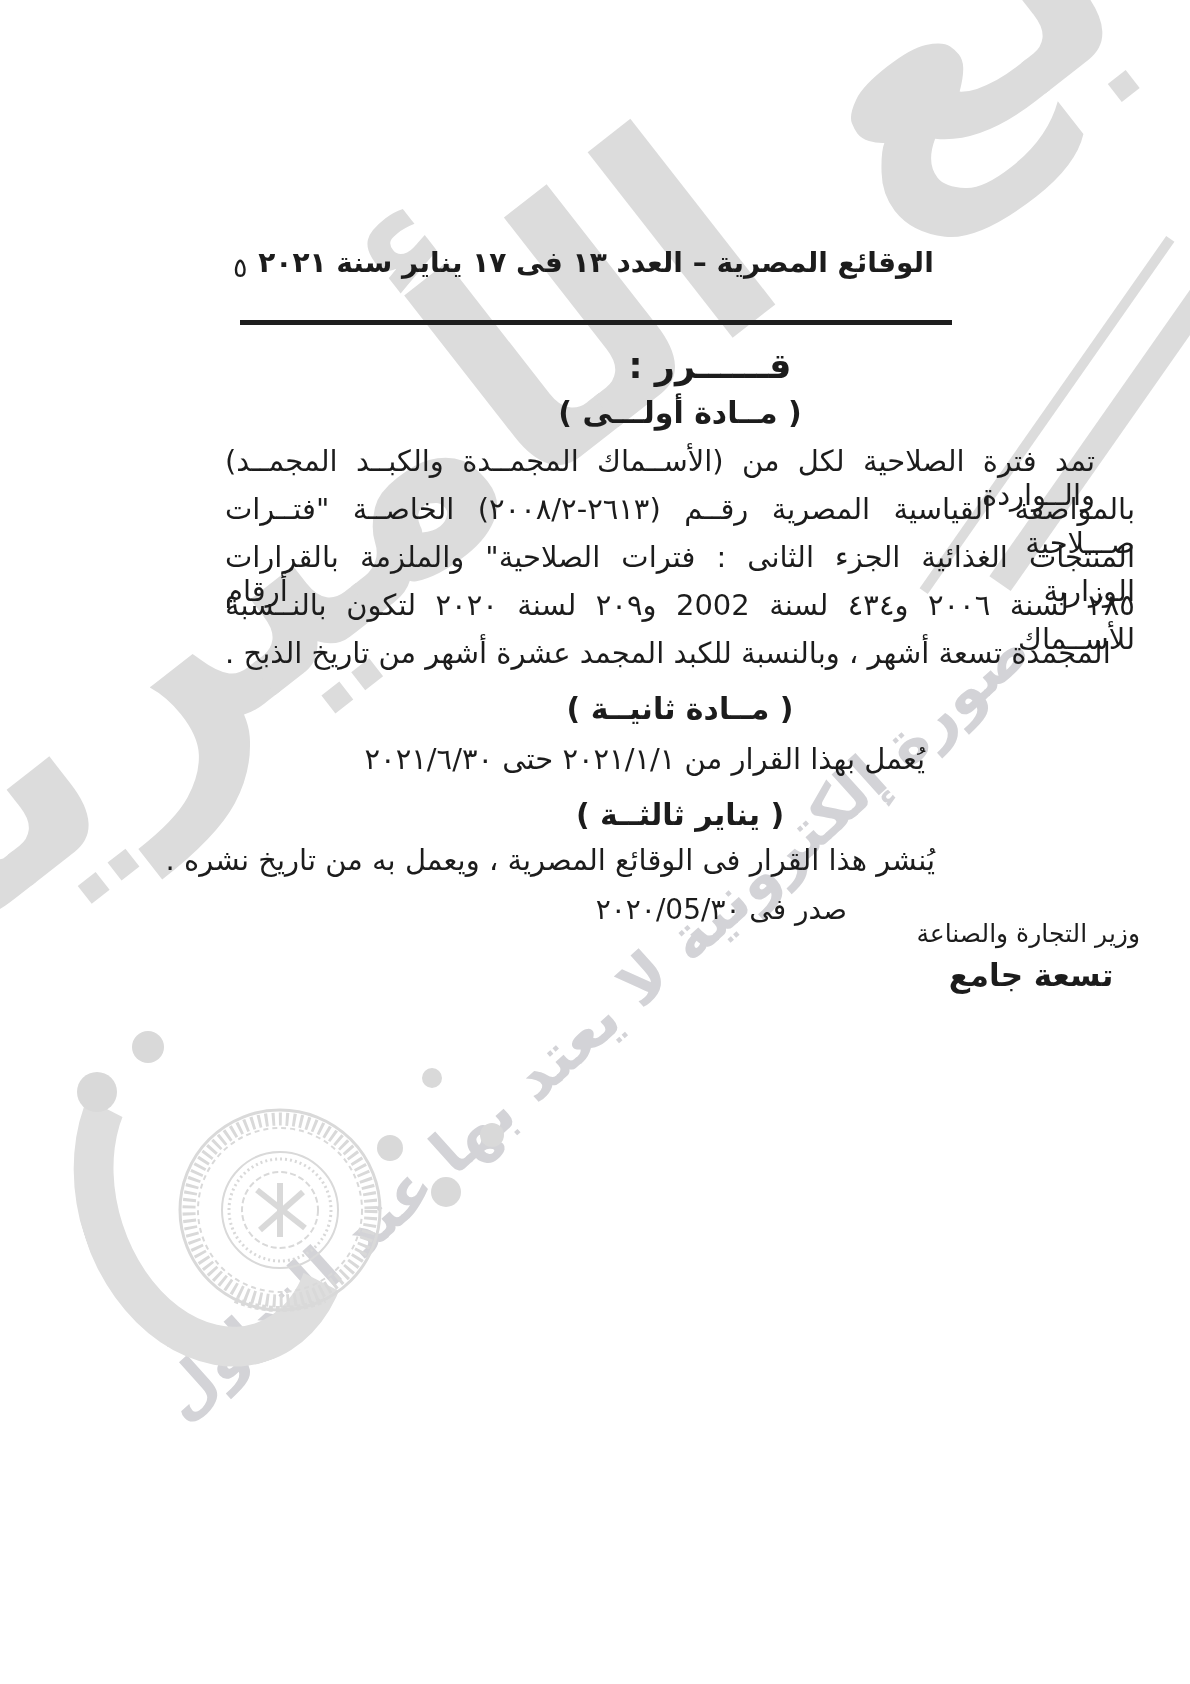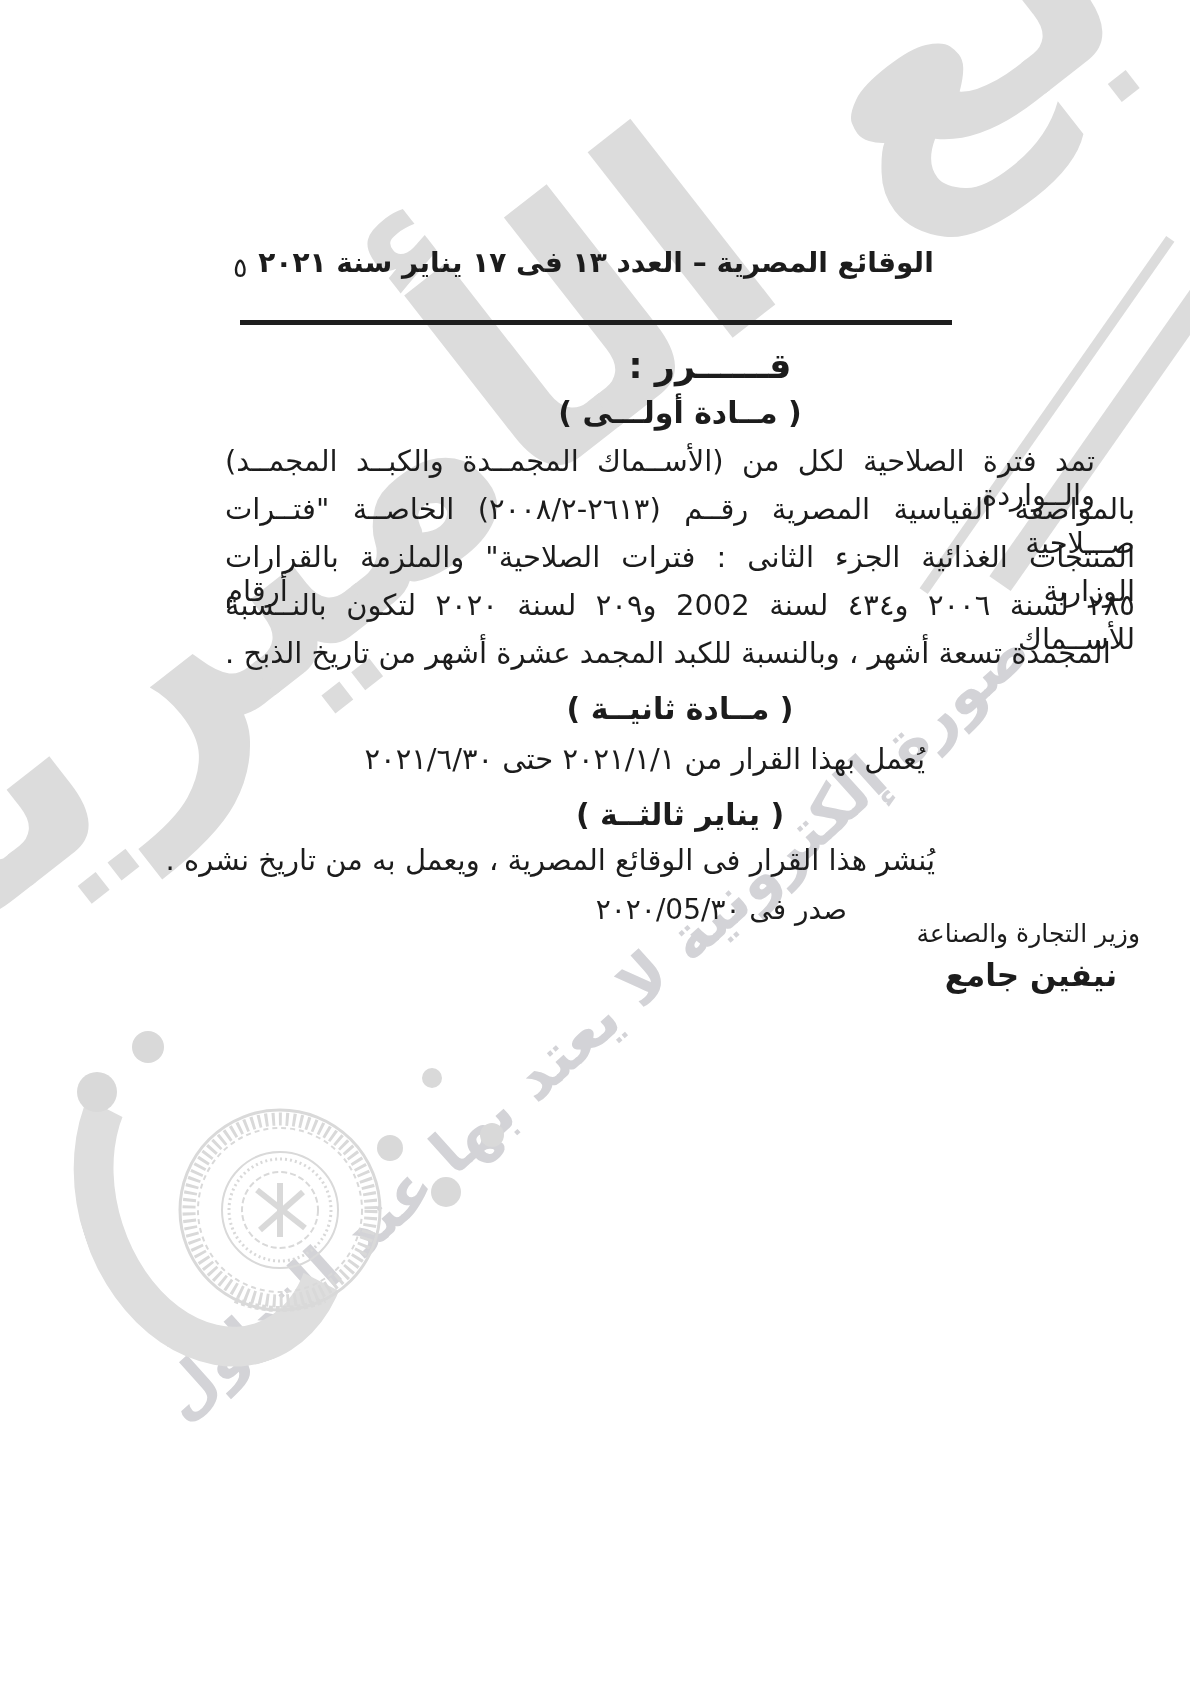--- a/index.html
+++ b/index.html
@@ -118,17 +118,17 @@
 
       <div class="c h-art center a2h">( مــادة ثانيــة )</div>
       <div class="c bl a2t">يُعمل بهذا القرار من ٢٠٢١/١/١ حتى ٢٠٢١/٦/٣٠</div>
 
       <div class="c h-art center a3h">( يناير ثالثــة )</div>
       <div class="c bl a3t">يُنشر هذا القرار فى الوقائع المصرية ، ويعمل به من تاريخ نشره .</div>
 
       <div class="c issued">صدر فى ٢٠٢٠/05/٣٠</div>
 
       <div class="c min-title">وزير التجارة والصناعة</div>
-      <div class="c min-name">نيفين جامع</div>
+      <div class="c min-name">تسعة جامع</div>
     </div>
   </div>
 
 </div>
 
 </body></html>

